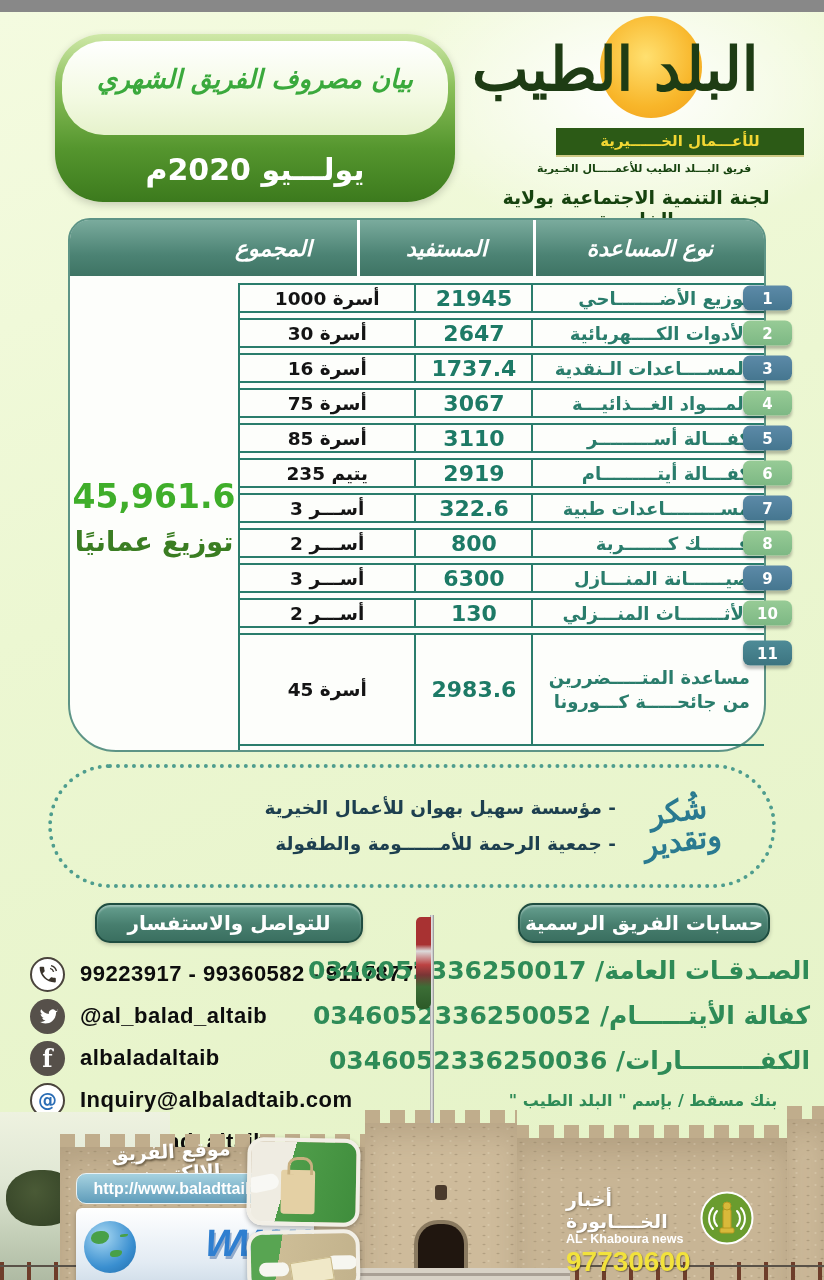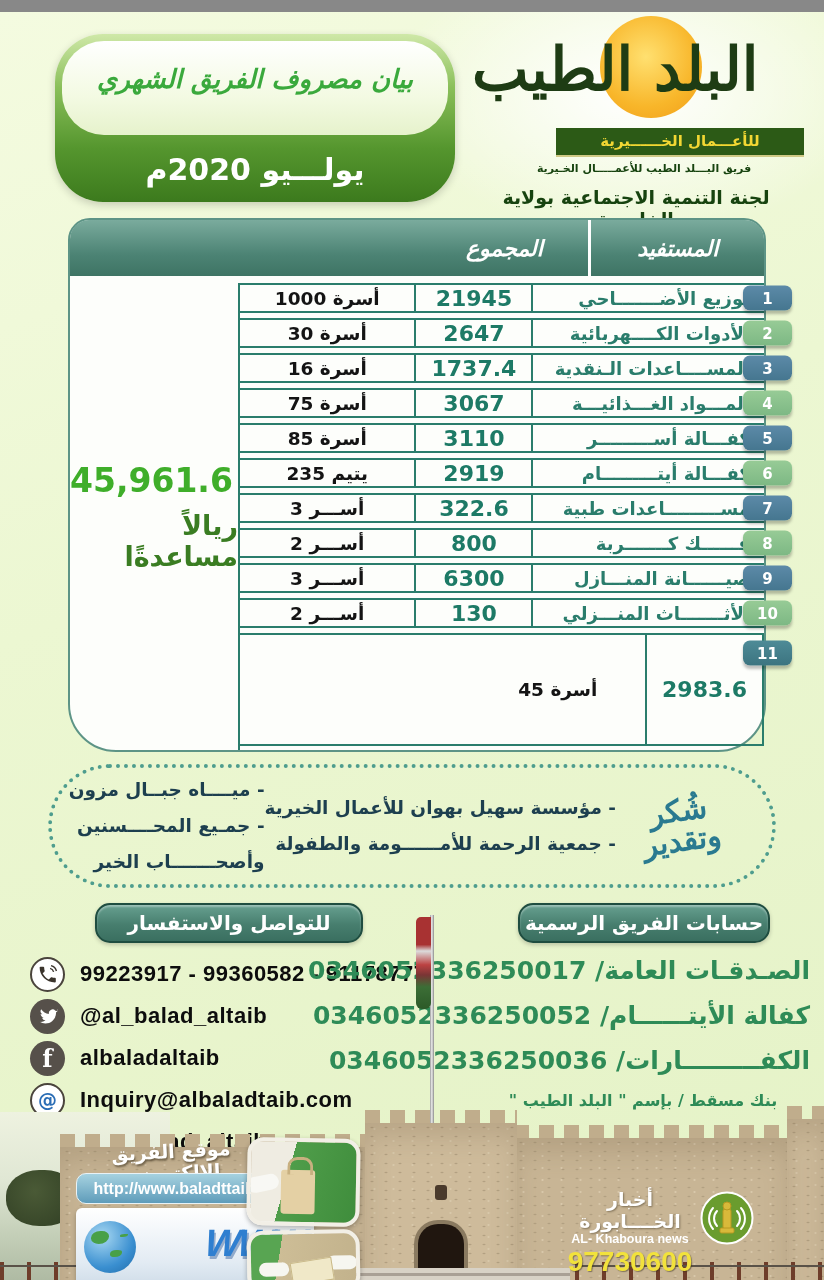--- a/index.html
+++ b/index.html
@@ -63,21 +63,21 @@
     font-weight:bold; font-size:22px; direction:ltr; }
   .cell-benef { width:33.3%; display:flex; align-items:center; justify-content:center;
     font-weight:bold; font-size:18.5px; color:#141414; direction:ltr; }
   .badge { position:absolute; right:-28px; top:50%; transform:translateY(-50%);
     width:49px; height:25px; border-radius:7px; color:#fff; font-size:15px; font-weight:bold;
     display:flex; align-items:center; justify-content:center;
     box-shadow:0 3px 3px rgba(0,0,0,.25); direction:ltr; }
   .trow.odd  .badge { background:linear-gradient(180deg,#5c8aa8,#45768f); }
   .trow.even .badge { background:linear-gradient(180deg,#97cb96,#7db884); }
   .trow.last .badge { top:18px; background:linear-gradient(180deg,#4e8b97,#3c7480); }
-  .total-cell { width:24.2%; display:flex; flex-direction:column; align-items:flex-end;
+  .total-cell { width:24.2%; display:flex; flex-direction:column; align-items:center;
     justify-content:center; gap:10px; }
   .total-value { font-size:33px; font-weight:bold; color:#3fae2a; direction:ltr; }
   .total-unit  { font-size:27px; font-weight:bold; color:#3a7d22; direction:rtl; }
 
   
   .thanks { position:absolute; left:48px; top:752px; width:728px; height:124px;
     border:4px dotted #4e9d8e; border-radius:62px; display:flex; direction:rtl;
     align-items:center; padding:0 28px 0 34px; }
   .callig { width:128px; flex:0 0 128px; text-align:center; color:#2a7a90; font-size:30px;
     font-weight:bold; font-family:"DejaVu Serif", serif; transform:rotate(-8deg);
@@ -191,21 +191,21 @@
   .bag::before { content:""; position:absolute; top:-13px; left:6px; width:20px; height:15px;
     border:3px solid #c8b080; border-bottom:none; border-radius:10px 10px 0 0; }
   .arm1 { position:absolute; left:-4px; top:34px; width:32px; height:16px; background:#f8f8f4;
     border-radius:8px; transform:rotate(-12deg); }
   .pcard2 { left:247px; top:1218px; width:113px; height:62px; transform:rotate(-1deg);
     background:linear-gradient(100deg,#58a552 0%,#58a552 28%,#cdbd96 28%,#c2b28c 100%); }
   .env { position:absolute; left:40px; top:26px; width:42px; height:23px; background:#f0e8c8;
     border:1px solid #c8b888; transform:rotate(-8deg); }
   .hand { position:absolute; background:#f6f6f0; border-radius:8px; }
 
-  .news { position:absolute; left:566px; top:1176px; width:128px; text-align:center;
+  .news { position:absolute; left:566px; top:1176px; width:128px; text-align:left;
     direction:rtl; }
   .news-ar { color:#fff; font-size:19px; font-weight:bold;
     text-shadow:1px 1px 2px rgba(60,50,30,.5); }
   .news-en { color:#fff; font-size:12.5px; font-weight:bold; direction:ltr;
     font-family:"Liberation Sans", sans-serif; }
   .news-phone { color:#f2e23c; font-size:28px; font-weight:bold; direction:ltr;
     font-family:"Liberation Sans", sans-serif; text-shadow:1px 1px 1px rgba(60,50,30,.5); }
 </style>
 </head>
 <body>
@@ -223,20 +223,21 @@
   <div class="logo">
     <div class="sun"></div>
     <div class="wordmark">البلد الطيب</div>
     <div class="tagline-bar">للأعـــمال الخــــــيرية</div>
     <div class="logo-line1">فريق البـــلد الطيب للأعمـــــال الخـيرية</div>
     <div class="logo-line2">لجنة التنمية الاجتماعية بولاية الخابورة</div>
   </div>
 
   <div class="dtable">
     <div class="thead">
+      <div class="th th-type">نوع المساعدة</div>
       <div class="th th-benef">المستفيد</div>
       <div class="th th-total">المجموع</div>
     </div>
     <div class="tbody">
       <div class="rows">
     <div class="trow odd">
       <div class="cell-type">توزيع الأضـــــــاحي</div>
       <div class="cell-amount">21945</div>
       <div class="cell-benef">1000 أسرة</div>
       <div class="badge">1</div>
@@ -299,42 +300,38 @@
     </div>
 
     <div class="trow even">
       <div class="cell-type">الأثـــــــاث المنـــزلي</div>
       <div class="cell-amount">130</div>
       <div class="cell-benef">2 أســـر</div>
       <div class="badge">10</div>
     </div>
 
     <div class="trow odd last">
+      <div class="cell-type">مساعدة المتـــــضررين من جائحـــــة كـــورونا</div>
       <div class="cell-amount">2983.6</div>
       <div class="cell-benef">45 أسرة</div>
       <div class="badge">11</div>
     </div>
   </div>
       <div class="total-cell">
         <div class="total-value">45,961.6</div>
-        <div class="total-unit">ريالاً مساعدةًا</div>
+        <div class="total-unit">توزيعً عمانيًا</div>
       </div>
     </div>
   </div>
 
   <div class="thanks">
     <div class="callig">شُكر وتقدير</div>
     <div class="thanks-col c1">
       <div>- مؤسسة سهيل بهوان للأعمال الخيرية</div>
       <div>- جمعية الرحمة للأمــــــومة والطفولة</div>
-    </div>
-    <div class="thanks-col c2">
-      <div>- ميــــاه جبــال مزون</div>
-      <div>- جمـيع المحــــسنين</div>
-      <div>وأصحـــــــاب الخير</div>
     </div>
   </div>
 
   <div class="pill contact-pill">للتواصل والاستفسار</div>
   <div class="contact-list">
     <div class="contact-item">
       <span class="ci ci-ring">
         <svg width="21" height="21" viewBox="0 0 24 24">
             <path fill="#3a342c" d="M6.6 10.8c1.5 3 3.9 5.4 6.9 6.9l2.3-2.3c.3-.3.7-.4 1-.2 1.2.4 2.4.6 3.7.6.6 0 1 .4 1 1V20c0 .6-.4 1-1 1C10.6 21 3 13.4 3 4c0-.6.4-1 1-1h3.2c.6 0 1 .4 1 1 0 1.3.2 2.5.6 3.7.1.3 0 .7-.2 1l-2.3 2.1z"></path>
             <path fill="none" stroke="#3a342c" stroke-width="1.6" d="M15 5c2 .5 3.5 2 4 4M16 1.8c3.2.8 5.5 3.1 6.2 6.2"></path>

